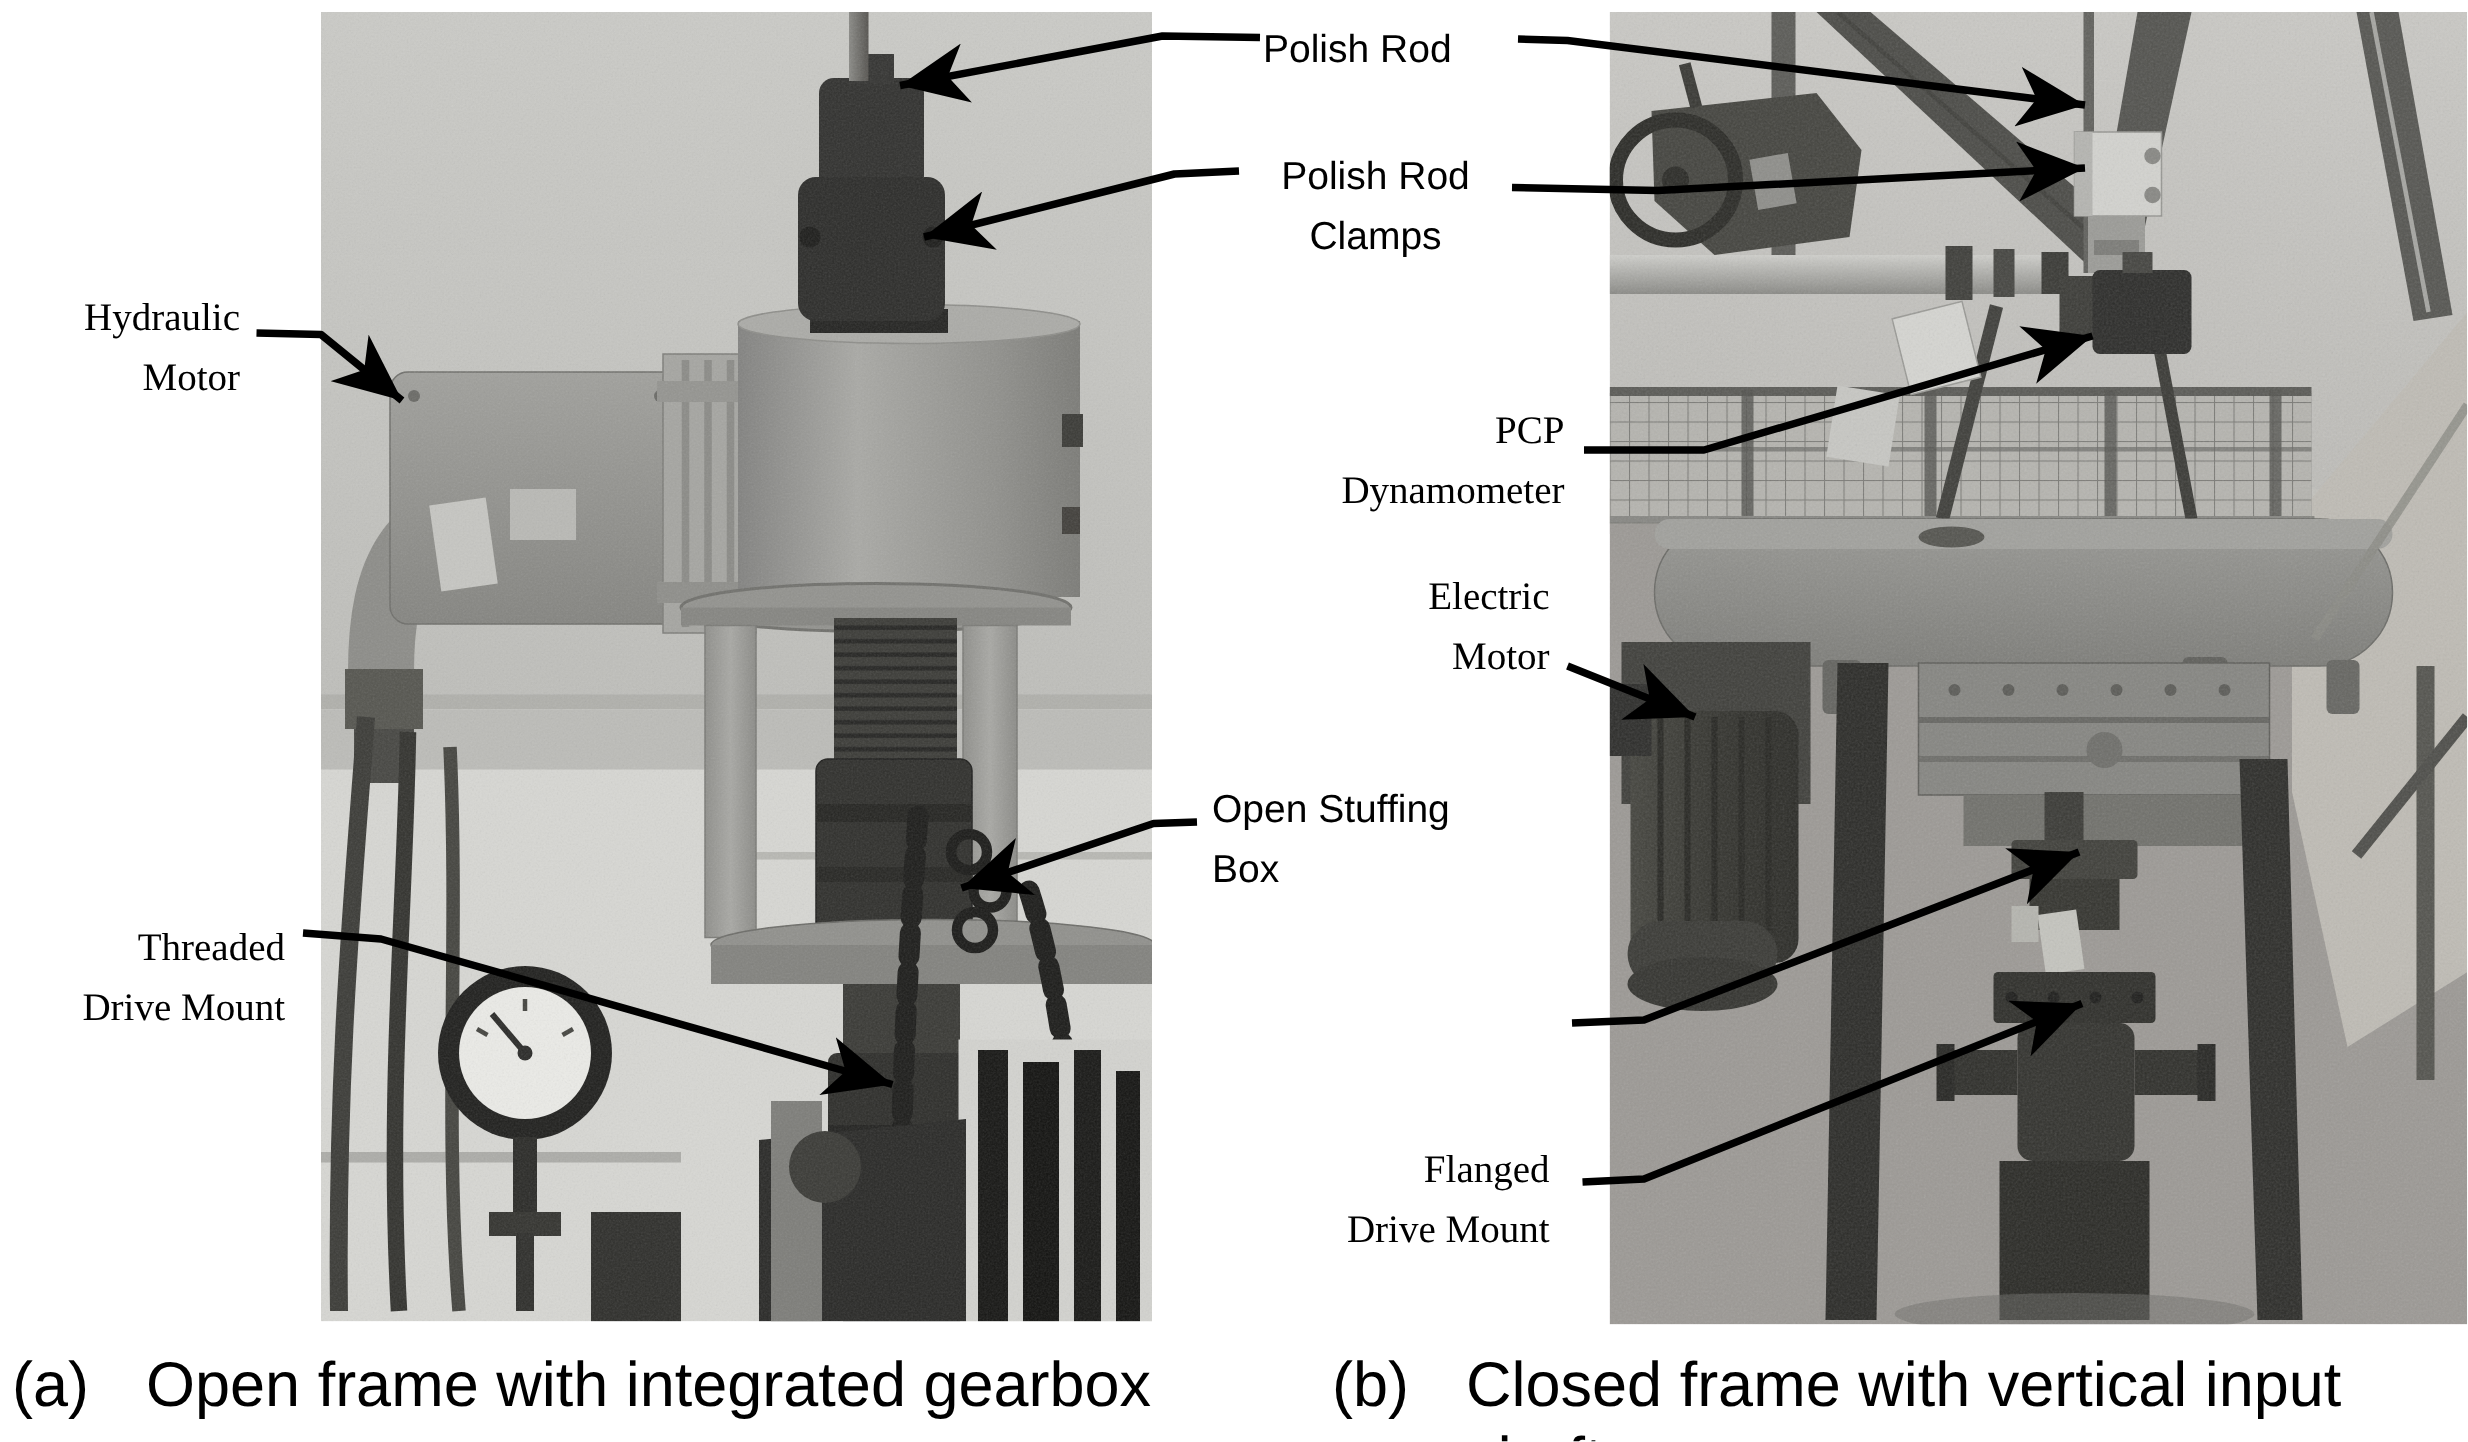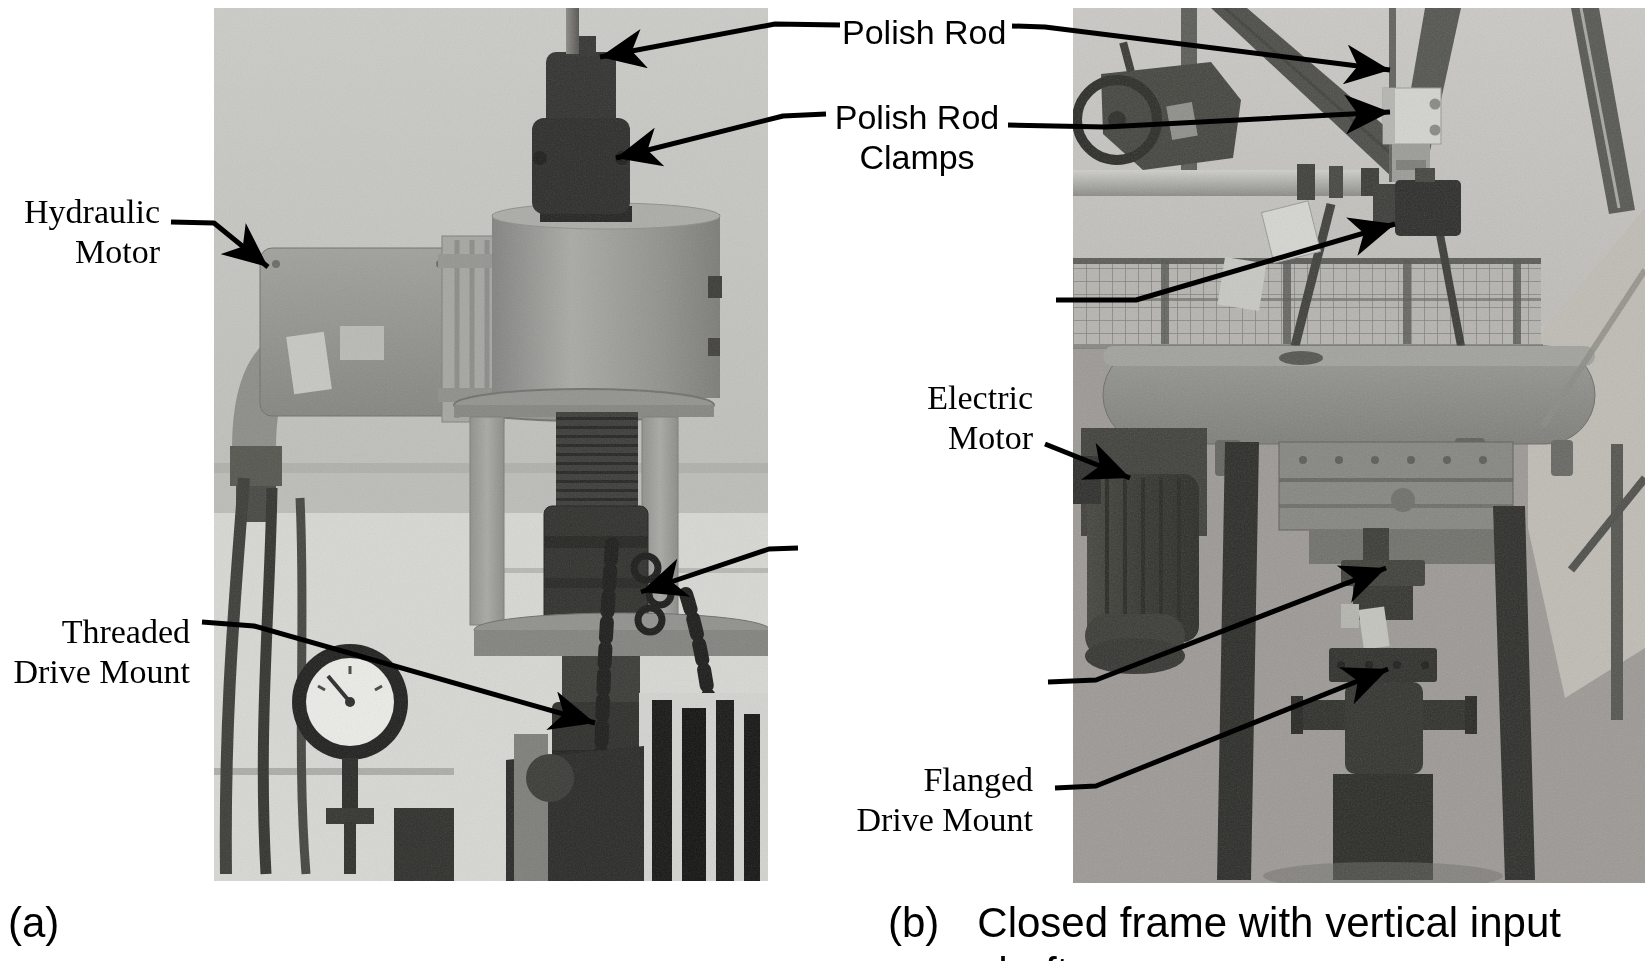--- a/index.html
+++ b/index.html
@@ -3,21 +3,21 @@
 <meta charset="utf-8">
 <style>
   html,body{margin:0;padding:0;background:#ffffff;}
   #stage{position:relative;width:1645px;height:961px;background:#ffffff;overflow:hidden;
          font-family:"Liberation Sans", sans-serif;color:#000;}
   .photo{position:absolute;overflow:hidden;}
   #photo-a{left:214px;top:8px;width:554px;height:873px;}
   #photo-b{left:1073px;top:8px;width:572px;height:875px;}
   .photo svg{display:block;width:100%;height:100%;}
   #arrow-overlay{position:absolute;left:0;top:0;width:1645px;height:961px;pointer-events:none;z-index:5;}
-  .lbl{position:absolute;font-size:34px;line-height:40px;white-space:pre-line;z-index:6;color:#000;}
+  .lbl{position:absolute;font-size:26px;line-height:40px;white-space:pre-line;z-index:6;color:#000;}
   .lbl.r{text-align:right;font-family:Liberation Serif, serif;}
   .lbl.c{text-align:center;}
   #lbl-polish-rod{left:842px;top:12px;width:200px;}
   #lbl-polish-rod-clamps{left:826px;top:97px;width:182px;}
   #lbl-hydraulic-motor{left:10px;top:192px;width:150px;}
   #lbl-threaded-drive-mount{left:2px;top:612px;width:188px;}
   #lbl-open-stuffing-box{left:808px;top:519px;width:240px;}
   #lbl-pcp-dynamometer{left:830px;top:267px;width:213px;}
   #lbl-electric-motor{left:833px;top:378px;width:200px;}
   #lbl-sealed-stuffing-box{left:835px;top:644px;width:198px;}
@@ -314,26 +314,31 @@
     </g>
   </svg>
 
   <div class="lbl" id="lbl-polish-rod">Polish Rod</div>
   <div class="lbl c" id="lbl-polish-rod-clamps">Polish Rod
 Clamps</div>
   <div class="lbl r" id="lbl-hydraulic-motor">Hydraulic
 Motor</div>
   <div class="lbl r" id="lbl-threaded-drive-mount">Threaded
 Drive Mount</div>
+  <div class="lbl" id="lbl-open-stuffing-box">Open Stuffing
+Box</div>
+  <div class="lbl r" id="lbl-pcp-dynamometer">PCP
+Dynamometer</div>
   <div class="lbl r" id="lbl-electric-motor">Electric
 Motor</div>
   <div class="lbl r" id="lbl-flanged-drive-mount">Flanged
 Drive Mount</div>
 
   <div class="cap" id="caption-a">
     <span>(a)</span>
+    <span>Open frame with integrated gearbox</span>
   </div>
   <div class="cap" id="caption-b">
     <span>(b)</span>
     <span>Closed frame with vertical input shaft</span>
   </div>
 
 </div>
 
 </body></html>

